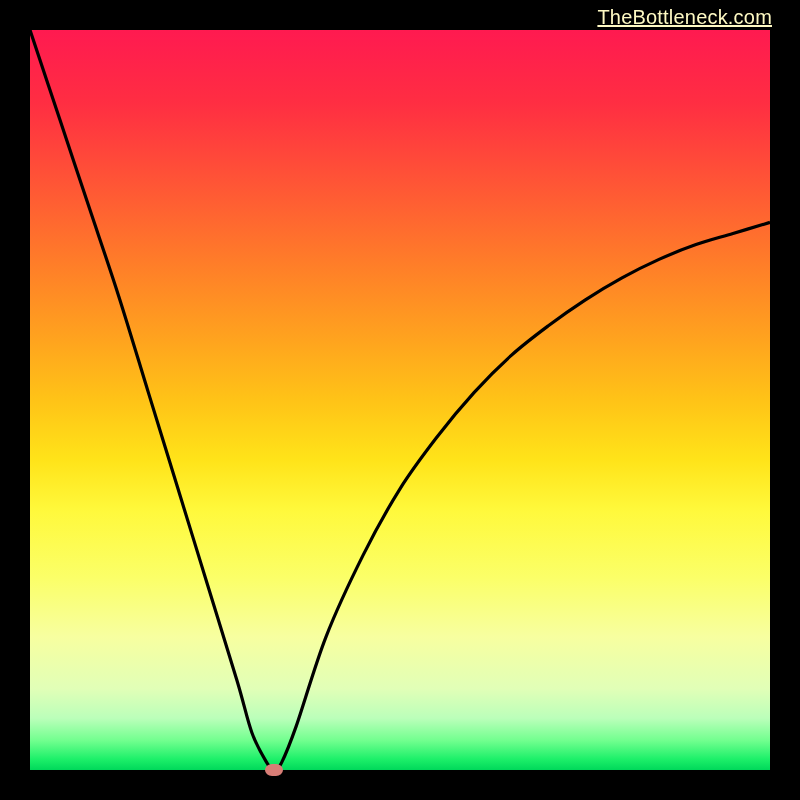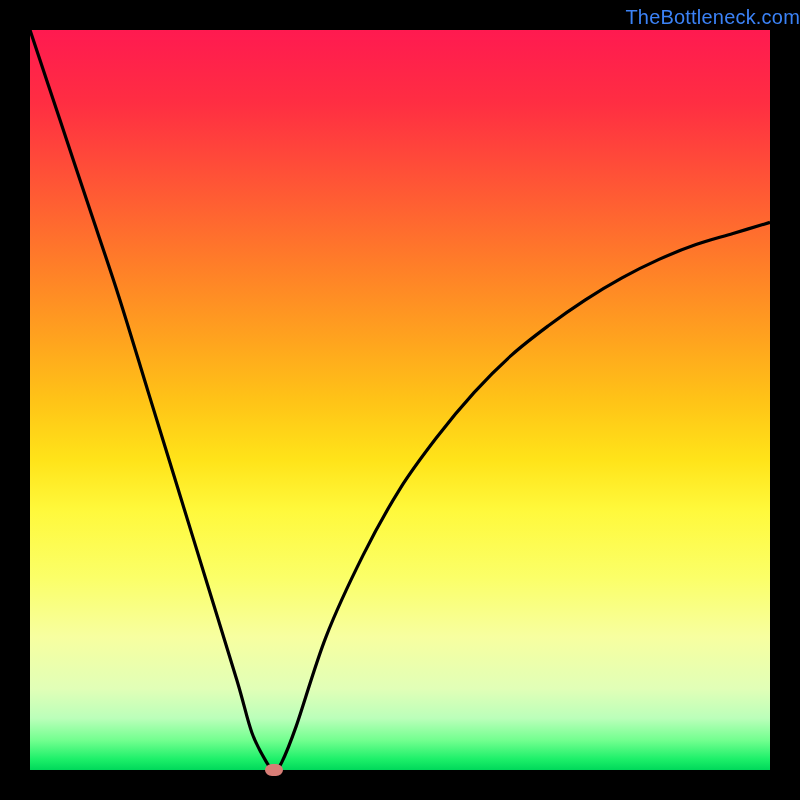--- a/index.html
+++ b/index.html
@@ -38,26 +38,27 @@
       #e1ffb7 89%,
       #bbffba 93%,
       #72ff8f 96%,
       #1ef06a 98.5%,
       #00d85a 100%
     );
   }
   .watermark {
     position: absolute;
     top: 6px;
-    right: 0;
-    color: #3b82f6;
+    right: 28px;
+    color: #fef9c3;
     font-size: 20px;
     font-weight: 500;
     letter-spacing: 0.2px;
     user-select: none;
+    text-decoration: underline;
   }
   svg.curve {
     position: absolute;
     left: 0;
     top: 0;
     width: 740px;
     height: 740px;
     overflow: visible;
   }
   .marker {

